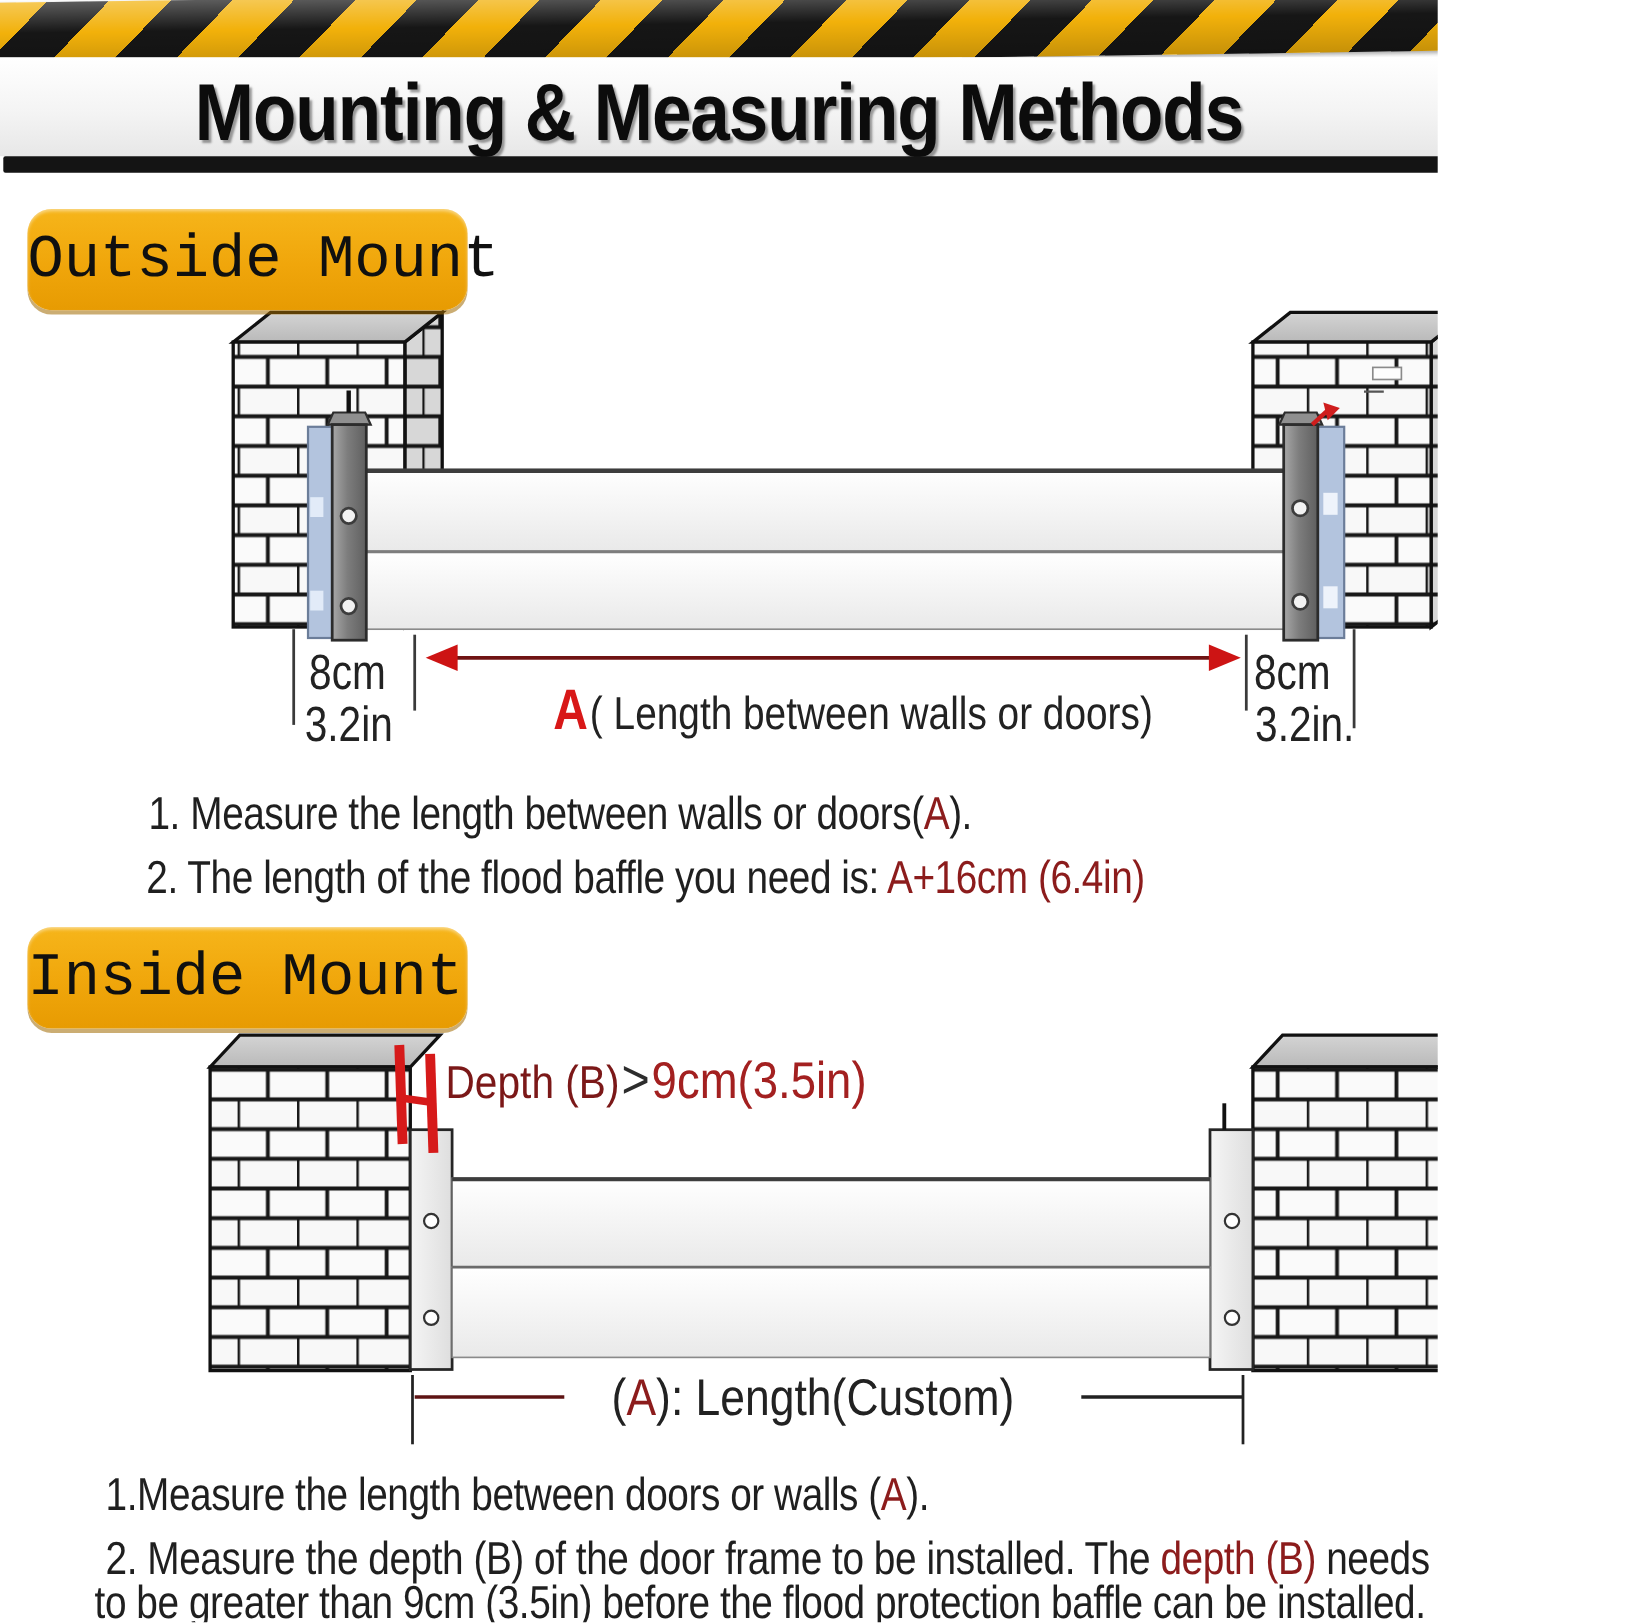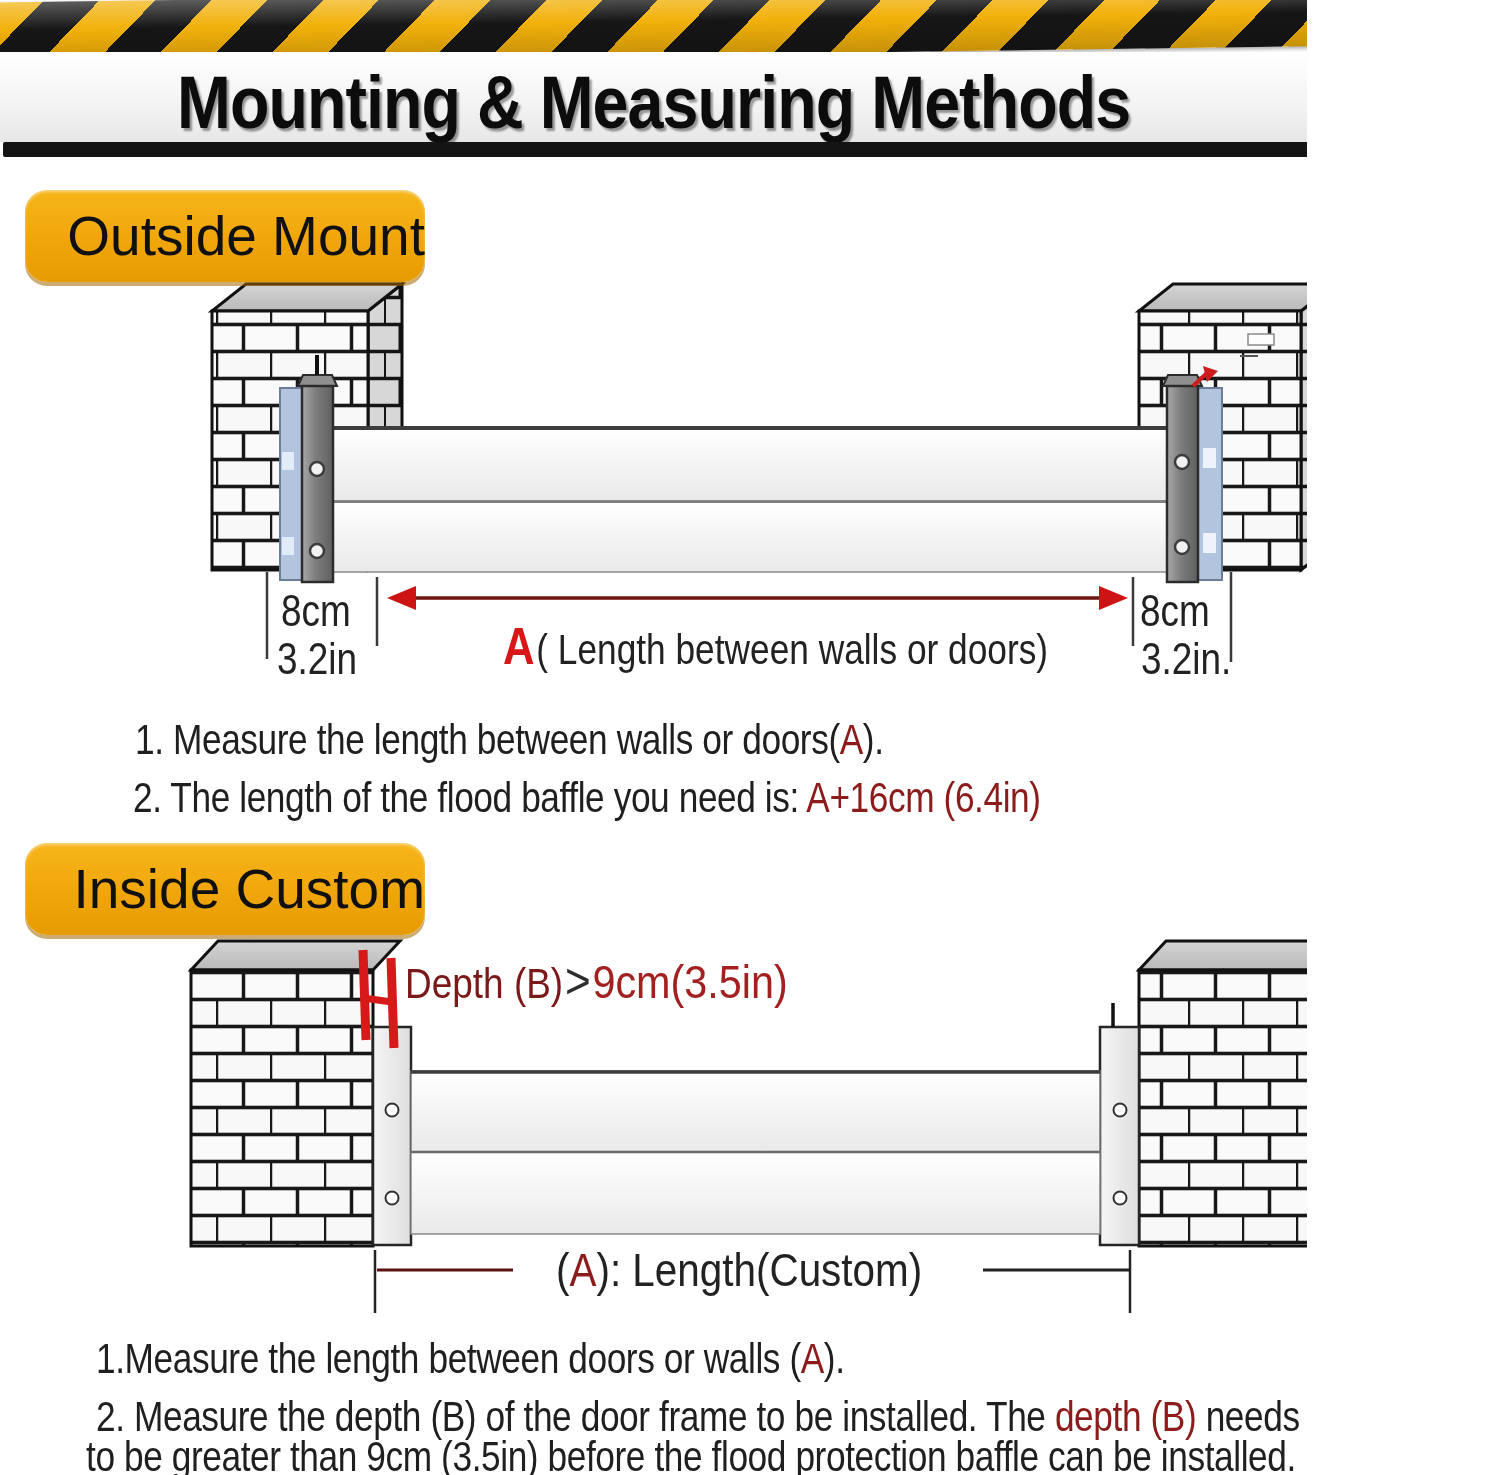--- a/index.html
+++ b/index.html
@@ -29,21 +29,21 @@
     letter-spacing:-1px;transform:scale(0.95,1.08);transform-origin:center top;
     text-shadow:2.5px 3px 2px rgba(0,0,0,.38);
     white-space:nowrap;
   }
   .blackbar{position:absolute;left:3px;top:142px;width:1494px;height:15px;background:#141414;border-radius:2px;}
   
   .badge{
     position:absolute;left:25px;width:400px;height:92px;border-radius:22px;
     background:linear-gradient(180deg,#f6b51a 0%,#f0a60b 55%,#e79b02 100%);
     box-shadow:0 4px 0 rgba(160,105,0,.55), inset 0 2px 3px rgba(255,255,255,.45);
-    display:flex;align-items:center;justify-content:flex-end;
+    display:flex;align-items:center;justify-content:flex-start;font-family:Liberation Mono, monospace;
   }
   .badge span{font-size:55px;color:#101010;letter-spacing:0;white-space:nowrap;}
   .badge.outside{top:190px;}
   .badge.inside{top:843px;}
   
   .t{position:absolute;white-space:nowrap;transform-origin:0 0;}
   .bodyline{font-size:42px;color:#1f1f1f;transform:scaleX(0.84);letter-spacing:-0.5px;line-height:1;}
   .dim{font-size:45px;color:#222;transform:scaleX(0.82);line-height:1;}
   .red{color:#8c1c1c;}
   .brightA{color:#d81818;font-weight:bold;font-size:52px;line-height:1;}
@@ -214,21 +214,21 @@
   <div class="titleband"></div>
   <div class="pagetitle">
     <span>Mounting &amp; Measuring Methods</span>
   </div>
   <div class="blackbar"></div>
 
   <div class="badge outside">
     <span>Outside Mount</span>
   </div>
   <div class="badge inside">
-    <span>Inside Custom</span>
+    <span>Inside Mount</span>
   </div>
 
   <div class="t dim" style="left:281px;top:588px;">8cm</div>
   <div class="t dim" style="left:277px;top:636px;">3.2in</div>
   <div class="t dim" style="left:1140px;top:588px;">8cm</div>
   <div class="t dim" style="left:1141px;top:636px;">3.2in.</div>
 
   <div class="t spanlabel" style="left:503px;top:620px;">
     <span class="brightA">A</span>
     <span class="rest">( Length between walls or doors)</span>

